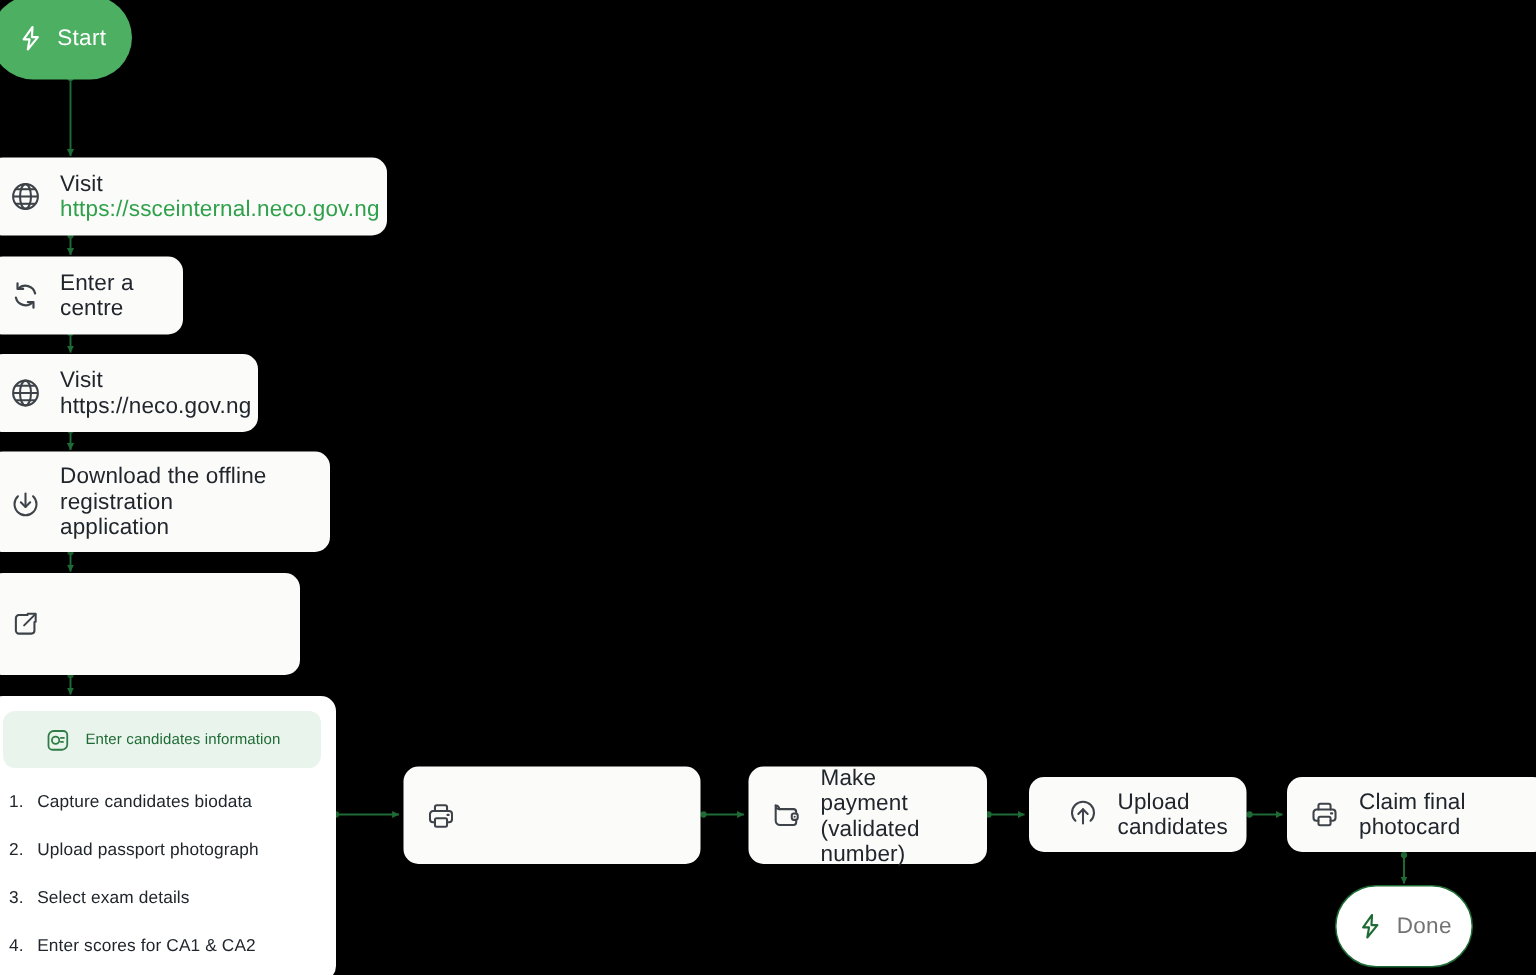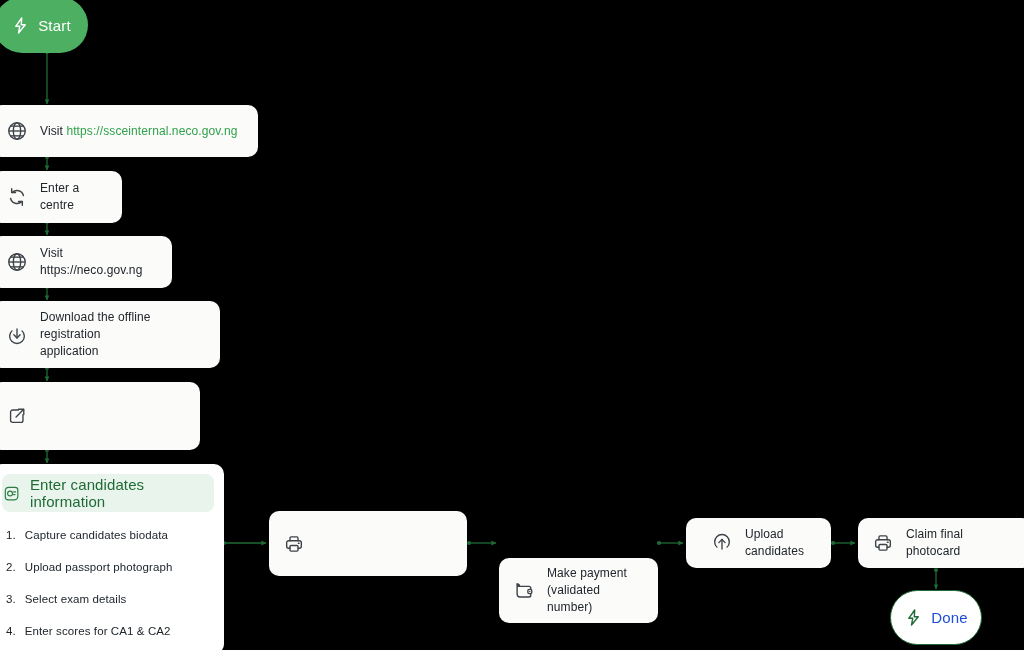--- a/index.html
+++ b/index.html
@@ -46,21 +46,21 @@
   }
   .node .ico {
     flex: 0 0 auto;
     width: 22px;
     height: 22px;
     display: block;
     color: #3d4348;
   }
   .node .ico svg { display:block; width:22px; height:22px; }
   .node .txt {
-    font-size: 12px;
+    font-size: 15px;
     line-height: 17px;
     letter-spacing: .1px;
     color: #20262c;
     white-space: pre-line;
   }
   .node .txt .lnk { color: #2fa14b; }
 
   
   .pill {
     position: absolute;
@@ -82,21 +82,21 @@
     color: #ffffff;
   }
   #node-start .plabel { color: #ffffff; }
   #node-start .ico svg { width: 19px; height: 19px; }
 
   #node-done {
     background: #ffffff;
     border: 1.6px solid #1f6b35;
     color: #1f6b35;
   }
-  #node-done .plabel { color: #1d4ed8; }
+  #node-done .plabel { color: #737373; }
   #node-done .ico svg { width: 19px; height: 19px; }
 
   
   #node-candidates {
     position: absolute;
     background: #ffffff;
     border-radius: 10px;
     box-sizing: border-box;
     padding: 10px 10px 0 10px;
     box-shadow: 0 1px 2px rgba(0,0,0,.18);
@@ -105,21 +105,21 @@
   #candidates-header {
     background: #e9f4ec;
     border-radius: 8px;
     height: 38px;
     display: flex;
     align-items: center;
     justify-content: center;
     gap: 9px;
   }
   #candidates-header .htxt {
-    font-size: 15px;
+    font-size: 10px;
     color: #1f6b35;
     letter-spacing: .1px;
   }
   #candidates-header .ico svg { display:block; width:19px; height:19px; color:#2f7d45; }
 
   #candidates-list {
     list-style: none;
     margin: 0;
     padding: 16px 0 0 4px;
     counter-reset: ci;
@@ -289,21 +289,21 @@
     <span class="ico">
       <svg viewBox="0 0 24 24" fill="none" stroke="currentColor" stroke-width="1.5" stroke-linecap="round" stroke-linejoin="round">
         <path d="M7.6 8.4V5.6a1.4 1.4 0 0 1 1.4-1.4h6a1.4 1.4 0 0 1 1.4 1.4v2.8"></path>
         <path d="M7.6 16.6H6.2A2.2 2.2 0 0 1 4 14.4v-3.8a2.2 2.2 0 0 1 2.2-2.2h11.6a2.2 2.2 0 0 1 2.2 2.2v3.8a2.2 2.2 0 0 1-2.2 2.2h-1.4"></path>
         <rect x="7.6" y="13.6" width="8.8" height="6.2" rx="1.2"></rect>
         <line x1="16.7" y1="11.2" x2="17.6" y2="11.2"></line>
       </svg>
     </span>
   </div>
 
-  <div class="node" id="node-make-payment" style="left:499px; top:511px; width:159px; height:65px;margin-top:47px;">
+  <div class="node" id="node-make-payment" style="left:499px; top:511px; width:159px; height:65px;">
     <span class="ico">
       <svg viewBox="0 0 24 24" fill="none" stroke="currentColor" stroke-width="1.5" stroke-linecap="round" stroke-linejoin="round">
         <path d="M19.4 10.2V9a2 2 0 0 0-2-2H7.1A2.6 2.6 0 0 1 4.5 4.4v10.9A3.2 3.2 0 0 0 7.7 18.5h9.7a2 2 0 0 0 2-2v-1.2"></path>
         <path d="M4.5 4.4A2.6 2.6 0 0 1 7.1 7"></path>
         <rect x="16.2" y="10.2" width="4.3" height="4.6" rx="1.5"></rect>
         <circle cx="18.3" cy="12.5" r="0.75" fill="currentColor" stroke="none"></circle>
       </svg>
     </span>
     <span class="txt">Make payment
 (validated number)</span>

